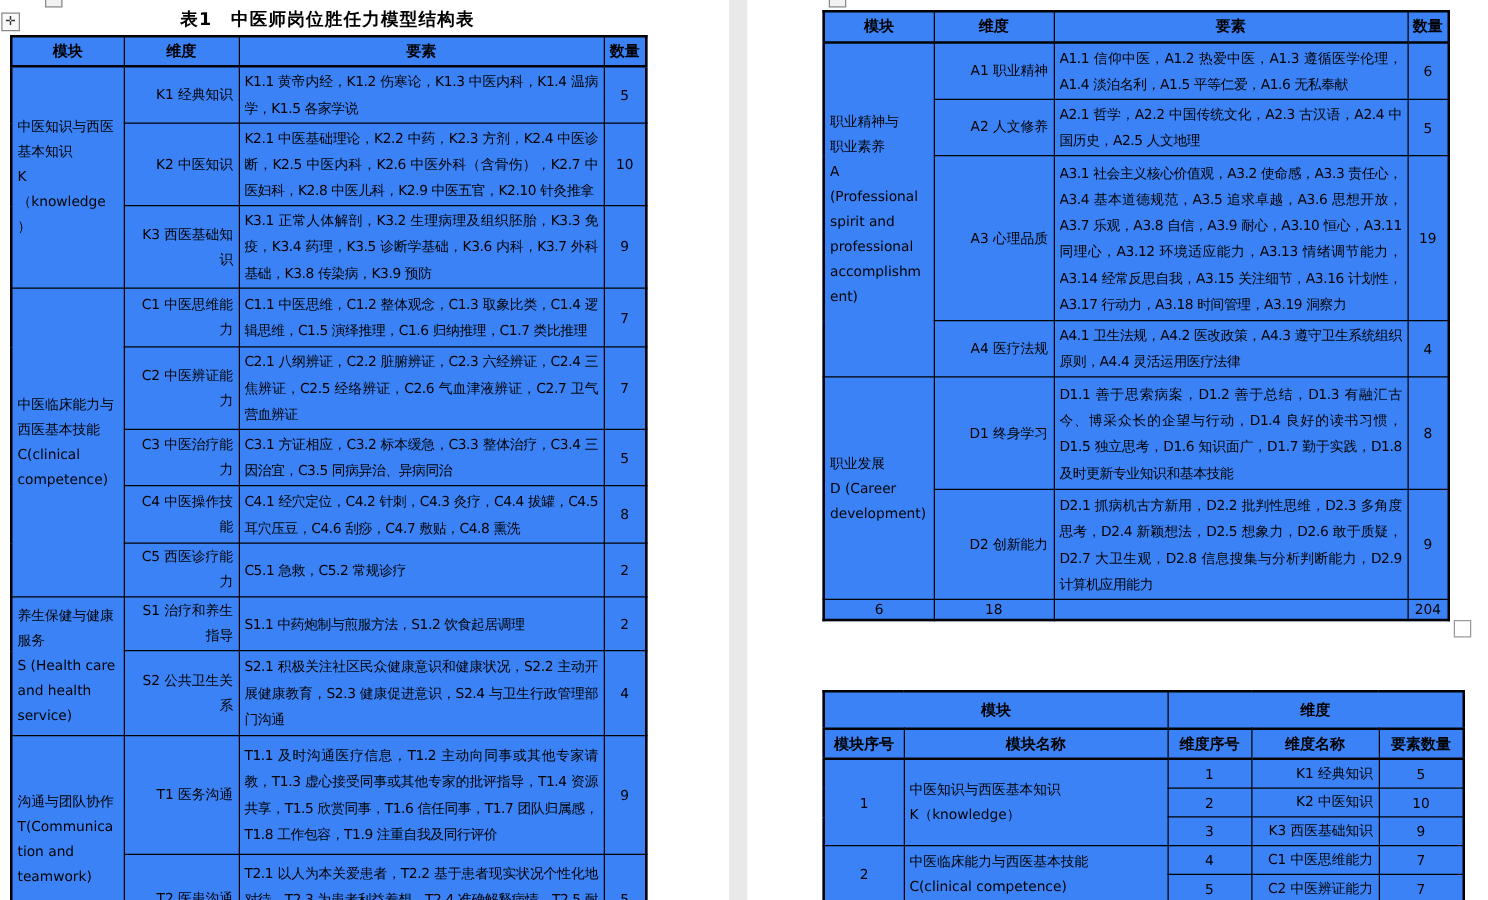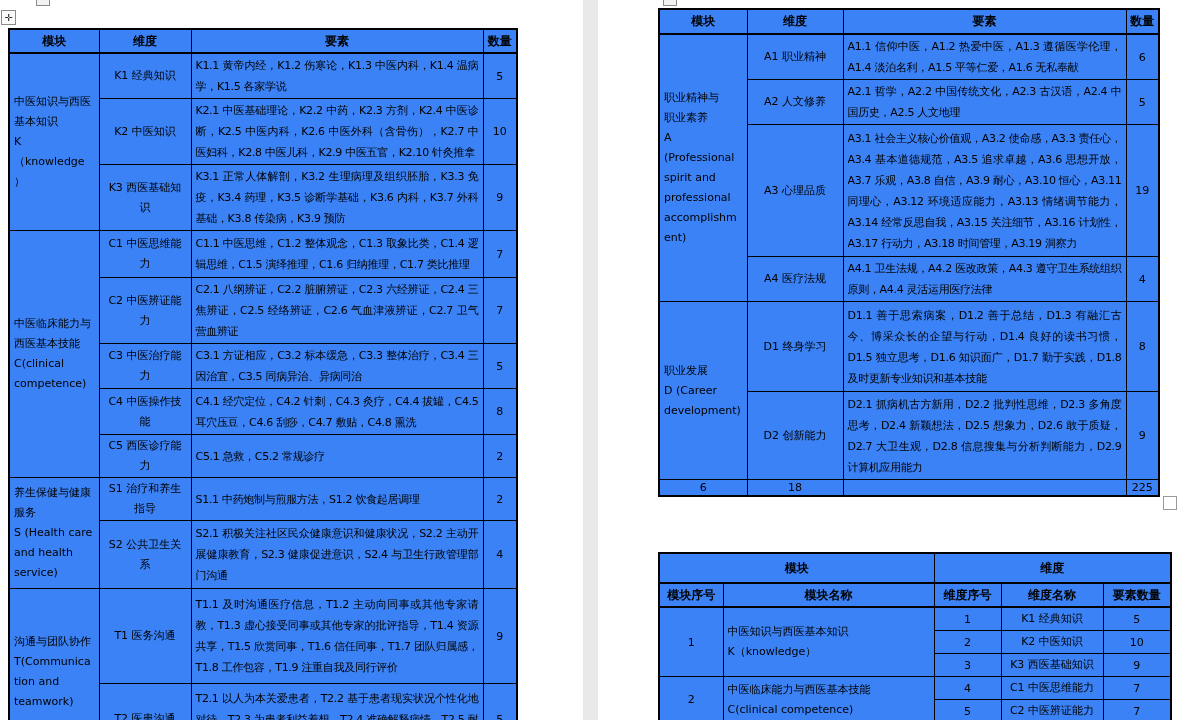--- a/index.html
+++ b/index.html
@@ -14,21 +14,21 @@
   #t1-title{left:8px;top:7px;width:508px;}
   #t2-title{left:60px;top:527px;width:512px;}
   table.grid{border-collapse:collapse;table-layout:fixed;position:absolute;background:#3b82f6;
              border:2px solid #000;}
   #table1-left{left:8px;top:28px;width:508px;}
   #table1-right{left:60px;top:8px;width:500px;}
   #table2{left:60px;top:552px;width:512px;}
   .grid th,.grid td{border:1px solid #000;padding:1px 4px;vertical-align:middle;overflow:hidden;}
   .grid th{font-weight:bold;font-size:12px;text-align:center;border-bottom-width:2px;padding:1px 2px;}
   .el{font-size:11px;line-height:21px;text-align:justify;letter-spacing:-0.3px;}
-  .dim{font-size:11px;line-height:20px;text-align:center;}
+  .dim{font-size:11px;line-height:20px;text-align:right;}
   .mod{font-size:11px;line-height:20px;white-space:pre-line;overflow-wrap:anywhere;text-align:left;}
   .cnt{font-size:11px;text-align:center;}
   .clamp{max-height:130px;overflow:hidden;}
   
   .rh24{height:24px}.rh25{height:25px}.rh45{height:45px}.rh66{height:66px}.rh64{height:64px}
   .rh47{height:47px}.rh59{height:59px}.rh46{height:46px}.rh20{height:20px}.rh93{height:68px}
   .rh95{height:95px}.rh72{height:72px}.rh132{height:132px}.rh90{height:90px}.rh88{height:88px}
   .rh16{height:16px}.rh30{height:30px}.rh23{height:23px}
   .tot{font-size:11px;line-height:13px;text-align:center;}
   
@@ -44,20 +44,21 @@
 <body>
 
 <div class="page-gap"></div>
 
 <div class="page page-left">
   <div class="sq" id="sq-top-left"></div>
   <div class="move-handle">
     <span>✛</span>
   </div>
 
+  <div class="tbl-title" id="t1-title">表1　中医师岗位胜任力模型结构表</div>
 
   <table class="grid" id="table1-left">
     <colgroup>
         <col style="width:90px">
         <col style="width:92px">
         <col style="width:292px">
         <col style="width:34px">
       </colgroup>
     <tbody>
         <tr class="rh24">
@@ -189,21 +190,21 @@
     </tr>
     <tr class="rh88">
       <td class="dim">D2 创新能力</td>
       <td class="el">D2.1 抓病机古方新用，D2.2 批判性思维，D2.3 多角度思考，D2.4 新颖想法，D2.5 想象力，D2.6 敢于质疑，D2.7 大卫生观，D2.8 信息搜集与分析判断能力，D2.9 计算机应用能力</td>
       <td class="cnt">9</td>
     </tr>
     <tr class="rh16">
       <td class="tot">6</td>
       <td class="tot">18</td>
       <td class="tot"></td>
-      <td class="tot">225</td>
+      <td class="tot">204</td>
     </tr>
   </tbody>
     </table>
 
   <div class="sq" id="resize-handle"></div>
 
 
   <table class="grid" id="table2">
     <colgroup>
         <col style="width:64px">

